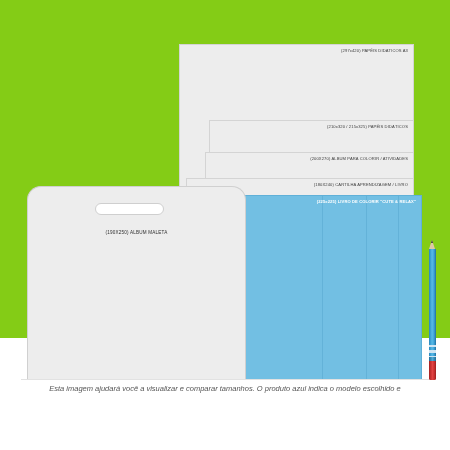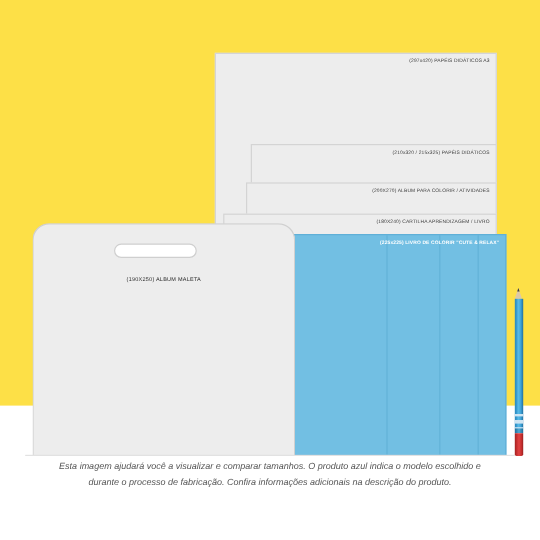--- a/index.html
+++ b/index.html
@@ -11,21 +11,21 @@
     height: 450px;
     background: #ffffff;
     font-family: "Liberation Sans", sans-serif;
     overflow: hidden;
   }
 
   #stage {
     position: relative;
     width: 450px;
     height: 338px;
-    background: #fde047;
+    background: #84cc16;
   }
 
   
   .panel {
     position: absolute;
     background: #ededed;
     border: 1px solid #d4d4d4;
     box-sizing: border-box;
   }
   .panel-label {
@@ -246,16 +246,15 @@
       <div class="pencil-band" id="pencil-band-3"></div>
     </div>
     <div class="pencil-ferrule"></div>
     <div class="pencil-eraser"></div>
   </div>
 
   <div id="divider"></div>
 
   <div id="caption">
     <span class="caption-line">Esta imagem ajudará você a visualizar e comparar tamanhos. O produto azul indica o modelo escolhido e</span>
-    <span class="caption-line">durante o processo de fabricação. Confira informações adicionais na descrição do produto.</span>
   </div>
 
 </div>
 
 </body></html>

